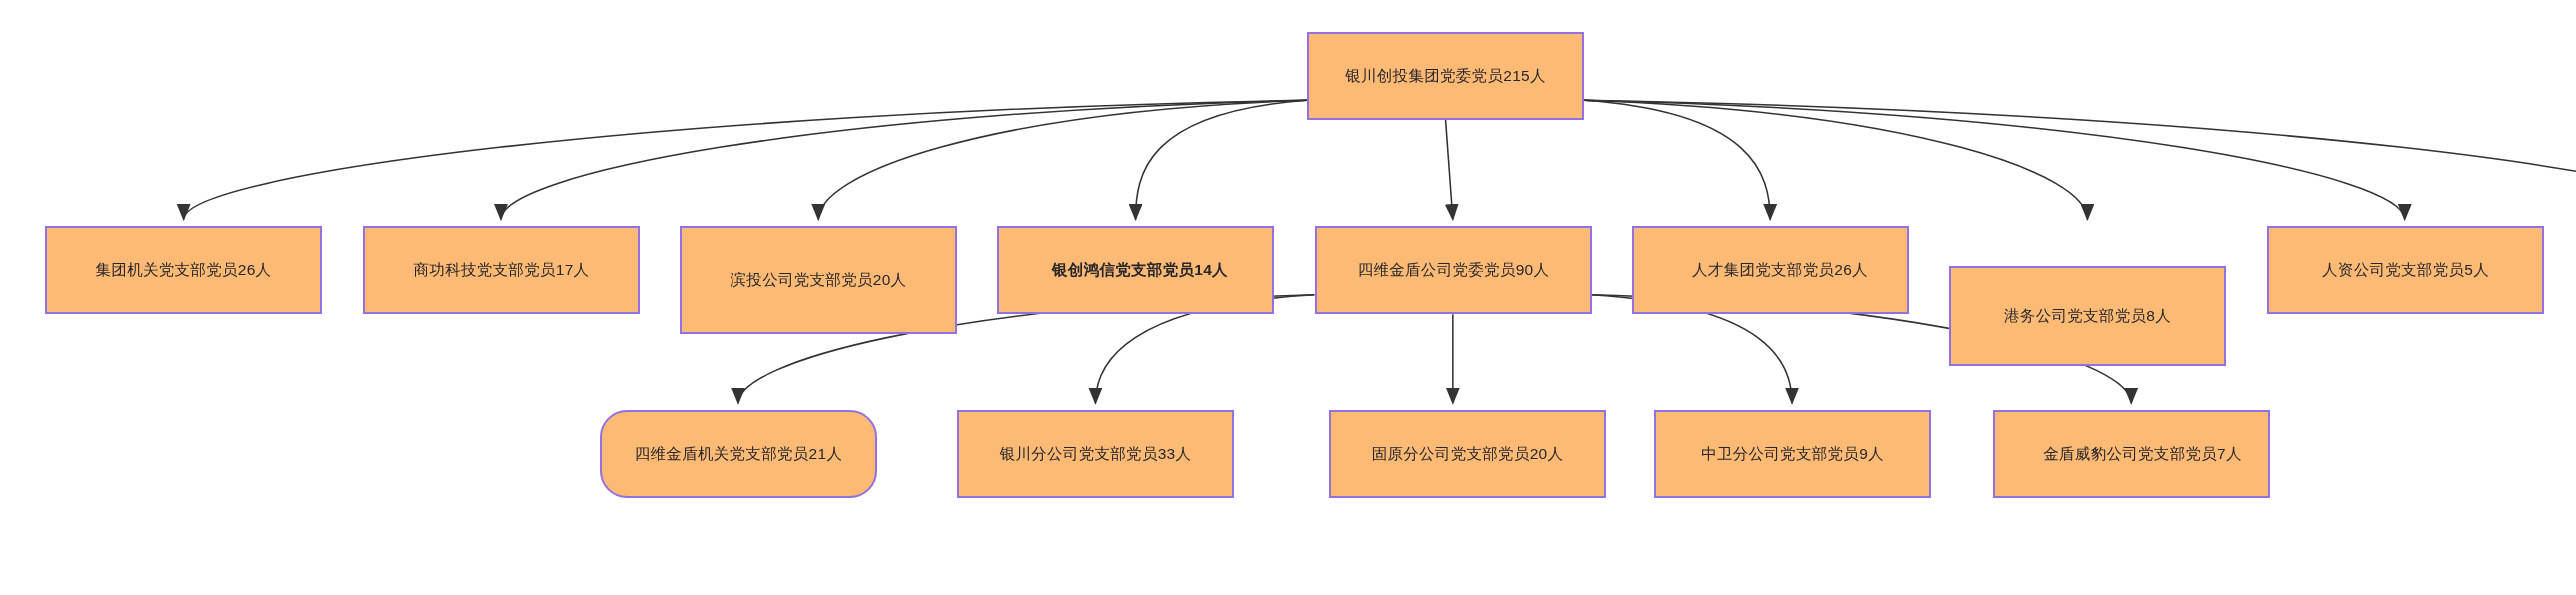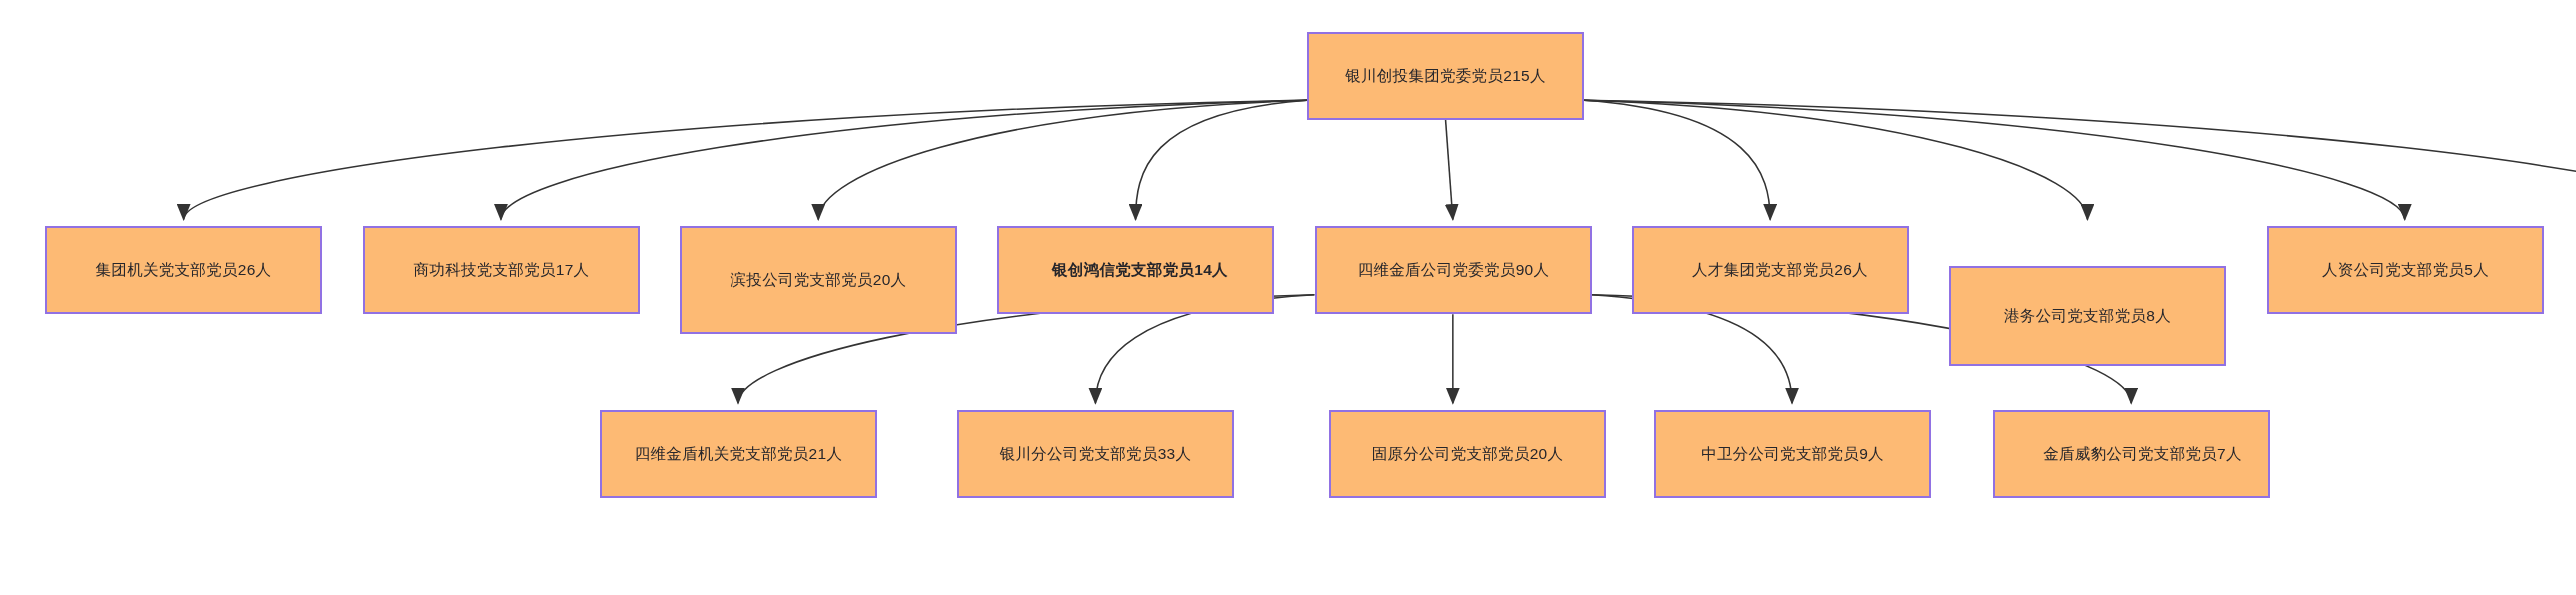--- a/index.html
+++ b/index.html
@@ -103,21 +103,21 @@
         <span class="ln">党员26人</span>
       </div>
       <div class="node" style="left: 1949px; top: 226px; width: 277px; height: 100px; margin-top: 40px;">
         <span class="ln">港务公司党支部</span>
         <span class="ln">党员8人</span>
       </div>
       <div class="node" style="left: 2267px; top: 226px; width: 277px; height: 88px;">
         <span class="ln">人资公司党支部</span>
         <span class="ln">党员5人</span>
       </div>
-      <div class="node" style="left: 600px; top: 410px; width: 277px; height: 88px;">
+      <div class="node" style="left: 600px; top: 410px; width: 277px; height: 88px; border-radius: 27px;">
         <span class="ln">四维金盾机关党支部</span>
         <span class="ln">党员21人</span>
       </div>
       <div class="node" style="left: 957px; top: 410px; width: 277px; height: 88px;">
         <span class="ln">银川分公司党支部</span>
         <span class="ln">党员33人</span>
       </div>
       <div class="node" style="left: 1315px; top: 410px; width: 277px; height: 88px; margin-left: 14px;">
         <span class="ln">固原分公司党支部</span>
         <span class="ln">党员20人</span>

